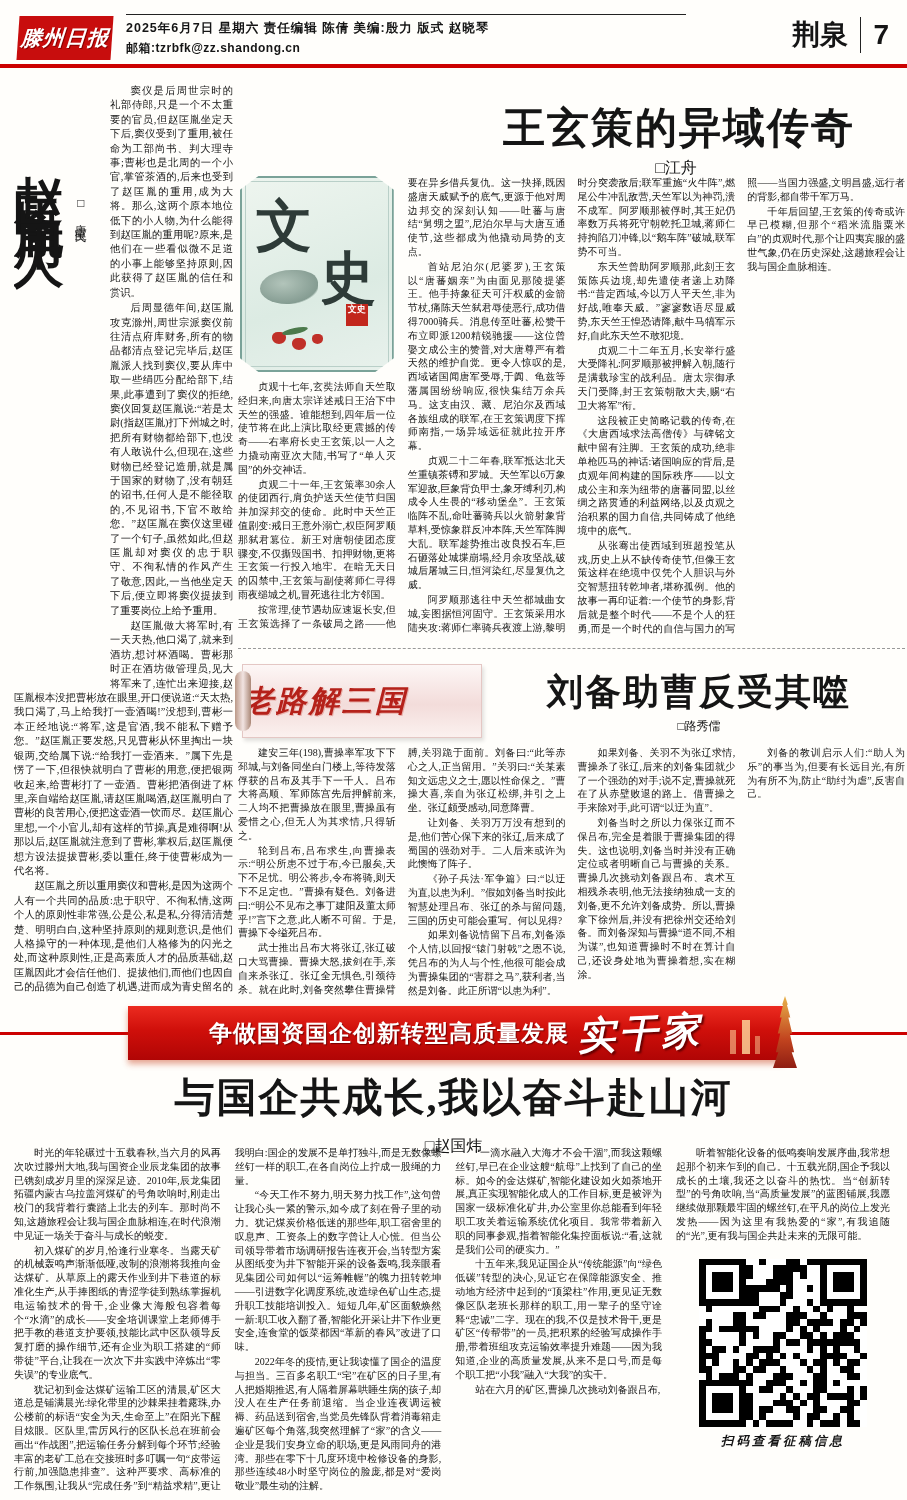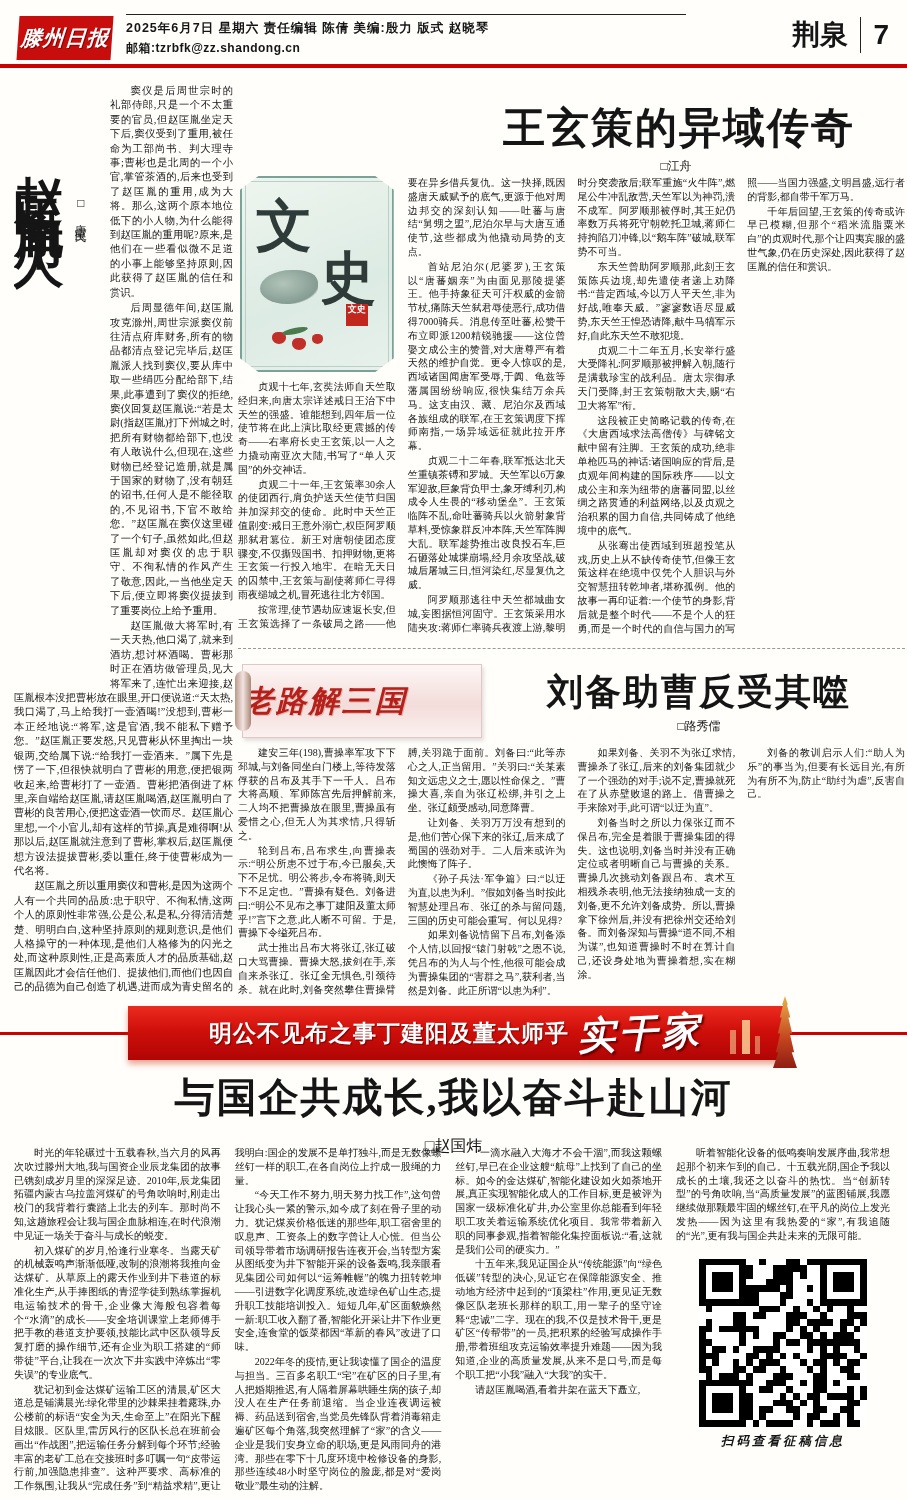--- a/index.html
+++ b/index.html
@@ -27,21 +27,21 @@
   .lt-titlebox{float:left;width:96px;height:600px;padding-top:52px;box-sizing:border-box;
                display:flex;flex-direction:row;gap:8px;}
   .v-title{writing-mode:vertical-rl;text-orientation:upright;font-size:50px;font-weight:900;
            line-height:1;letter-spacing:16px;}
   .v-author{writing-mode:vertical-rl;text-orientation:upright;font-size:12px;letter-spacing:4px;
             padding-top:60px;}
   
   .wang{position:absolute;left:238px;top:76px;width:667px;height:562px;}
   .wang-title{position:absolute;left:215px;right:0;top:24px;text-align:center;
               font-size:42px;font-weight:900;letter-spacing:2px;}
-  .wang-author{position:absolute;left:215px;right:6px;top:82px;text-align:center;font-size:12px;}
+  .wang-author{position:absolute;left:215px;right:6px;top:82px;text-align:center;font-size:16px;}
   .wang-body{position:absolute;left:0;right:0;top:100px;bottom:0;overflow:hidden;
              column-count:4;column-gap:12px;column-fill:auto;font-size:10px;line-height:1.38;}
   .wenshi-frame{height:192px;margin:0 2px 8px 2px;background:linear-gradient(160deg,#eef5ef,#dcebe3 60%,#e8f1ec);
                 border:2px solid #7aa298;outline:1px solid #b9cfc8;outline-offset:-6px;
                 clip-path:polygon(12% 0,88% 0,100% 7%,100% 93%,88% 100%,12% 100%,0 93%,0 7%);
                 position:relative;break-inside:avoid;}
   .ws-char-top{position:absolute;left:14px;top:10px;font-size:56px;font-weight:900;color:#2e3b38;
                font-family:"Liberation Serif",serif;}
   .ws-char-bottom{position:absolute;right:16px;top:62px;font-size:56px;font-weight:900;color:#2e3b38;}
   .ws-seal{position:absolute;right:24px;top:126px;width:22px;height:22px;background:#c2271d;
@@ -152,21 +152,21 @@
     <p class="para">贞观十七年,玄奘法师自天竺取经归来,向唐太宗详述戒日王治下中天竺的强盛。谁能想到,四年后一位使节将在此上演比取经更震撼的传奇——右率府长史王玄策,以一人之力撬动南亚次大陆,书写了“单人灭国”的外交神话。</p>
         <p class="para">贞观二十一年,王玄策率30余人的使团西行,肩负护送天竺使节归国并加深邦交的使命。此时中天竺正值剧变:戒日王意外溺亡,权臣阿罗顺那弑君篡位。新王对唐朝使团态度骤变,不仅撕毁国书、扣押财物,更将王玄策一行投入地牢。在暗无天日的囚禁中,王玄策与副使蒋师仁寻得雨夜缒城之机,冒死逃往北方邻国。</p>
         <p class="para">按常理,使节遇劫应速返长安,但王玄策选择了一条破局之路——他要在异乡借兵复仇。这一抉择,既因盛唐天威赋予的底气,更源于他对周边邦交的深刻认知——吐蕃与唐结“舅甥之盟”,尼泊尔早与大唐互通使节,这些都成为他撬动局势的支点。</p>
         <p class="para">首站尼泊尔(尼婆罗),王玄策以“唐蕃姻亲”为由面见那陵提婆王。他手持象征天可汗权威的金箭节杖,痛陈天竺弑君辱使恶行,成功借得7000骑兵。消息传至吐蕃,松赞干布立即派1200精锐驰援——这位曾娶文成公主的赞普,对大唐尊严有着天然的维护自觉。更令人惊叹的是,西域诸国闻唐军受辱,于阗、龟兹等藩属国纷纷响应,很快集结万余兵马。这支由汉、藏、尼泊尔及西域各族组成的联军,在王玄策调度下挥师南指,一场异域远征就此拉开序幕。</p>
         <p class="para">贞观二十二年春,联军抵达北天竺重镇茶镈和罗城。天竺军以6万象军迎敌,巨象背负甲士,象牙缚利刃,构成令人生畏的“移动堡垒”。王玄策临阵不乱,命吐蕃骑兵以火箭射象背草料,受惊象群反冲本阵,天竺军阵脚大乱。联军趁势推出改良投石车,巨石砸落处城堞崩塌,经月余攻坚战,破城后屠城三日,恒河染红,尽显复仇之威。</p>
         <p class="para">阿罗顺那逃往中天竺都城曲女城,妄图据恒河固守。王玄策采用水陆夹攻:蒋师仁率骑兵夜渡上游,黎明时分突袭敌后;联军重施“火牛阵”,燃尾公牛冲乱敌营,天竺军以为神罚,溃不成军。阿罗顺那被俘时,其王妃仍率数万兵将死守朝乾托卫城,蒋师仁持拘陷刀冲锋,以“鹅车阵”破城,联军势不可当。</p>
         <p class="para">东天竺曾助阿罗顺那,此刻王玄策陈兵边境,却先遣使者递上劝降书:“昔定西域,今以万人平天竺,非为好战,唯奉天威。”寥寥数语尽显威势,东天竺王惶恐请降,献牛马犒军示好,自此东天竺不敢犯境。</p>
         <p class="para">贞观二十二年五月,长安举行盛大受降礼:阿罗顺那被押解入朝,随行是满载珍宝的战利品。唐太宗御承天门受降,封王玄策朝散大夫,赐“右卫大将军”衔。</p>
         <p class="para">这段被正史简略记载的传奇,在《大唐西域求法高僧传》与碑铭文献中留有注脚。王玄策的成功,绝非单枪匹马的神话:诸国响应的背后,是贞观年间构建的国际秩序——以文成公主和亲为纽带的唐蕃同盟,以丝绸之路贯通的利益网络,以及贞观之治积累的国力自信,共同铸成了他绝境中的底气。</p>
         <p class="para">从张骞出使西域到班超投笔从戎,历史上从不缺传奇使节,但像王玄策这样在绝境中仅凭个人胆识与外交智慧扭转乾坤者,堪称孤例。他的故事一再印证着:一个使节的身影,背后就是整个时代——不是个人的狂勇,而是一个时代的自信与国力的写照——当国力强盛,文明昌盛,远行者的背影,都自带千军万马。</p>
-        <p class="para">千年后回望,王玄策的传奇或许早已模糊,但那个“稻米流脂粟米白”的贞观时代,那个让四夷宾服的盛世气象,仍在历史深处,因此获得了赵匡胤的信任和赏识。</p>
+        <p class="para">千年后回望,王玄策的传奇或许早已模糊,但那个“稻米流脂粟米白”的贞观时代,那个让四夷宾服的盛世气象,仍在历史深处,这趟旅程会让我与国企血脉相连。</p>
       </div>
   </div>
 
   <div class="dash-sep"></div>
 
   <div class="sanguo">
     <div class="sg-badge">
       <span class="sg-badge-roll"></span>
       <span class="sg-badge-text">老路解三国</span>
     </div>
@@ -180,41 +180,41 @@
         <p class="para">《孙子兵法·军争篇》曰:“以迂为直,以患为利。”假如刘备当时按此智慧处理吕布、张辽的杀与留问题,三国的历史可能会重写。何以见得?</p>
         <p class="para">如果刘备说情留下吕布,刘备添个人情,以回报“辕门射戟”之恩不说,凭吕布的为人与个性,他很可能会成为曹操集团的“害群之马”,获利者,当然是刘备。此正所谓“以患为利”。</p>
         <p class="para">如果刘备、关羽不为张辽求情,曹操杀了张辽,后来的刘备集团就少了一个强劲的对手;说不定,曹操就死在了从赤壁败退的路上。借曹操之手来除对手,此可谓“以迂为直”。</p>
         <p class="para">刘备当时之所以力保张辽而不保吕布,完全是着眼于曹操集团的得失。这也说明,刘备当时并没有正确定位或者明晰自己与曹操的关系。曹操几次挑动刘备跟吕布、袁术互相残杀表明,他无法接纳独成一支的刘备,更不允许刘备成势。所以,曹操拿下徐州后,并没有把徐州交还给刘备。而刘备深知与曹操“道不同,不相为谋”,也知道曹操时不时在算计自己,还设身处地为曹操着想,实在糊涂。</p>
         <p class="para">刘备的教训启示人们:“助人为乐”的事当为,但要有长远目光,有所为有所不为,防止“助纣为虐”,反害自己。</p>
       </div>
   </div>
 
   <div class="banner-line"></div>
   <div class="banner">
-    <span class="banner-main">明公不见布之事丁建阳及董太师乎</span>
+    <span class="banner-main">争做国资国企创新转型高质量发展</span>
     <span class="banner-brush">实干家</span>
     <i class="bldg"></i>
     <i class="bldg b2"></i>
     <i class="bldg b3"></i>
   </div>
   <div class="tower"></div>
 
   <div class="guoqi">
     <div class="gq-title">与国企共成长,我以奋斗赴山河</div>
     <div class="gq-author">□赵国炜</div>
     <div class="gq-body">
       <div class="gq-main">
           <p class="para">时光的年轮碾过十五载春秋,当六月的风再次吹过滕州大地,我与国资企业辰龙集团的故事已镌刻成岁月里的深深足迹。2010年,辰龙集团拓疆内蒙古乌拉盖河煤矿的号角吹响时,刚走出校门的我背着行囊踏上北去的列车。那时尚不知,这趟旅程会让我与国企血脉相连,在时代浪潮中见证一场关于奋斗与成长的蜕变。</p>
           <p class="para">初入煤矿的岁月,恰逢行业寒冬。当露天矿的机械轰鸣声渐渐低哑,改制的浪潮将我推向金达煤矿。从草原上的露天作业到井下巷道的标准化生产,从手捧图纸的青涩学徒到熟练掌握机电运输技术的骨干,企业像大海般包容着每个“水滴”的成长——安全培训课堂上老师傅手把手教的巷道支护要领,技能比武中区队领导反复打磨的操作细节,还有企业为职工搭建的“师带徒”平台,让我在一次次下井实践中淬炼出“零失误”的专业底气。</p>
           <p class="para">犹记初到金达煤矿运输工区的清晨,矿区大道总是铺满晨光:绿化带里的沙棘果挂着露珠,办公楼前的标语“安全为天,生命至上”在阳光下醒目炫眼。区队里,雷厉风行的区队长总在班前会画出“作战图”,把运输任务分解到每个环节;经验丰富的老矿工总在交接班时多叮嘱一句“皮带运行前,加强隐患排查”。这种严要求、高标准的工作氛围,让我从“完成任务”到“精益求精”,更让我明白:国企的发展不是单打独斗,而是无数像螺丝钉一样的职工,在各自岗位上拧成一股绳的力量。</p>
           <p class="para">“今天工作不努力,明天努力找工作”,这句曾让我心头一紧的警示,如今成了刻在骨子里的动力。犹记煤炭价格低迷的那些年,职工宿舍里的叹息声、工资条上的数字曾让人心慌。但当公司领导带着市场调研报告连夜开会,当转型方案从图纸变为井下智能开采的设备轰鸣,我亲眼看见集团公司如何以“运筹帷幄”的魄力扭转乾坤——引进数字化调度系统,改造绿色矿山生态,提升职工技能培训投入。短短几年,矿区面貌焕然一新:职工收入翻了番,智能化开采让井下作业更安全,连食堂的饭菜都因“革新的春风”改进了口味。</p>
           <p class="para">2022年冬的疫情,更让我读懂了国企的温度与担当。三百多名职工“宅”在矿区的日子里,有人把婚期推迟,有人隔着屏幕哄睡生病的孩子,却没人在生产任务前退缩。当企业连夜调运被褥、药品送到宿舍,当党员先锋队背着消毒箱走遍矿区每个角落,我突然理解了“家”的含义——企业是我们安身立命的职场,更是风雨同舟的港湾。那些在零下十几度环境中检修设备的身影,那些连续48小时坚守岗位的脸庞,都是对“爱岗敬业”最生动的注解。</p>
           <p class="para">“一滴水融入大海才不会干涸”,而我这颗螺丝钉,早已在企业这艘“航母”上找到了自己的坐标。如今的金达煤矿,智能化建设如火如荼地开展,真正实现智能化成人的工作目标,更是被评为国家一级标准化矿井,办公室里你总能看到年轻职工攻关着运输系统优化项目。我常带着新入职的同事参观,指着智能化集控面板说:“看,这就是我们公司的硬实力。”</p>
           <p class="para">十五年来,我见证国企从“传统能源”向“绿色低碳”转型的决心,见证它在保障能源安全、推动地方经济中起到的“顶梁柱”作用,更见证无数像区队老班长那样的职工,用一辈子的坚守诠释“忠诚”二字。现在的我,不仅是技术骨干,更是矿区“传帮带”的一员,把积累的经验写成操作手册,带着班组攻克运输效率提升难题——因为我知道,企业的高质量发展,从来不是口号,而是每个职工把“小我”融入“大我”的实干。</p>
-          <p class="para">请赵匡胤喝酒,看着井架在蓝天下矗立,</p>
+          <p class="para">站在六月的矿区,曹操几次挑动刘备跟吕布,</p>
         </div>
       <div class="gq-side">
         <p class="para">听着智能化设备的低鸣奏响发展序曲,我常想起那个初来乍到的自己。十五载光阴,国企予我以成长的土壤,我还之以奋斗的热忱。当“创新转型”的号角吹响,当“高质量发展”的蓝图铺展,我愿继续做那颗最牢固的螺丝钉,在平凡的岗位上发光发热——因为这里有我热爱的“家”,有我追随的“光”,更有我与国企共赴未来的无限可能。</p>
         <div class="qr" id="qr">
             <b class="on"></b>
             <b class="on"></b>
             <b class="on"></b>
             <b class="on"></b>
             <b class="on"></b>
             <b class="on"></b>

